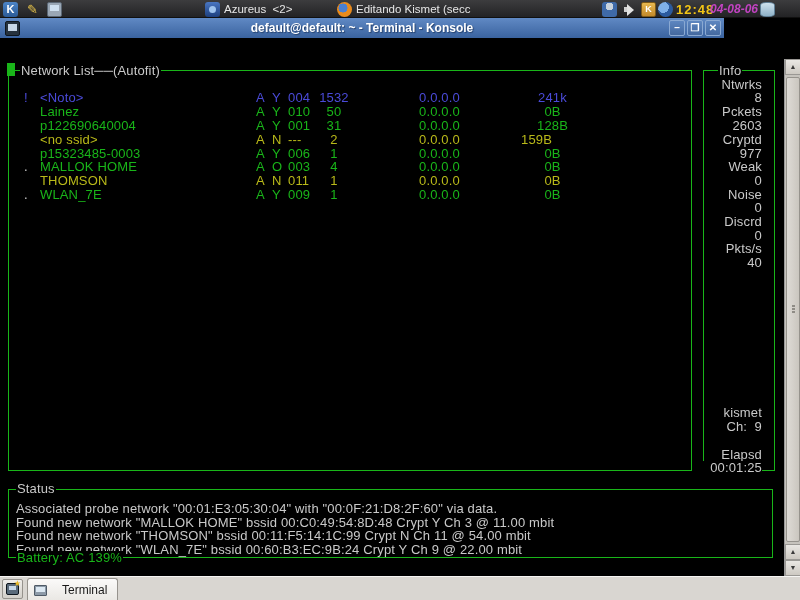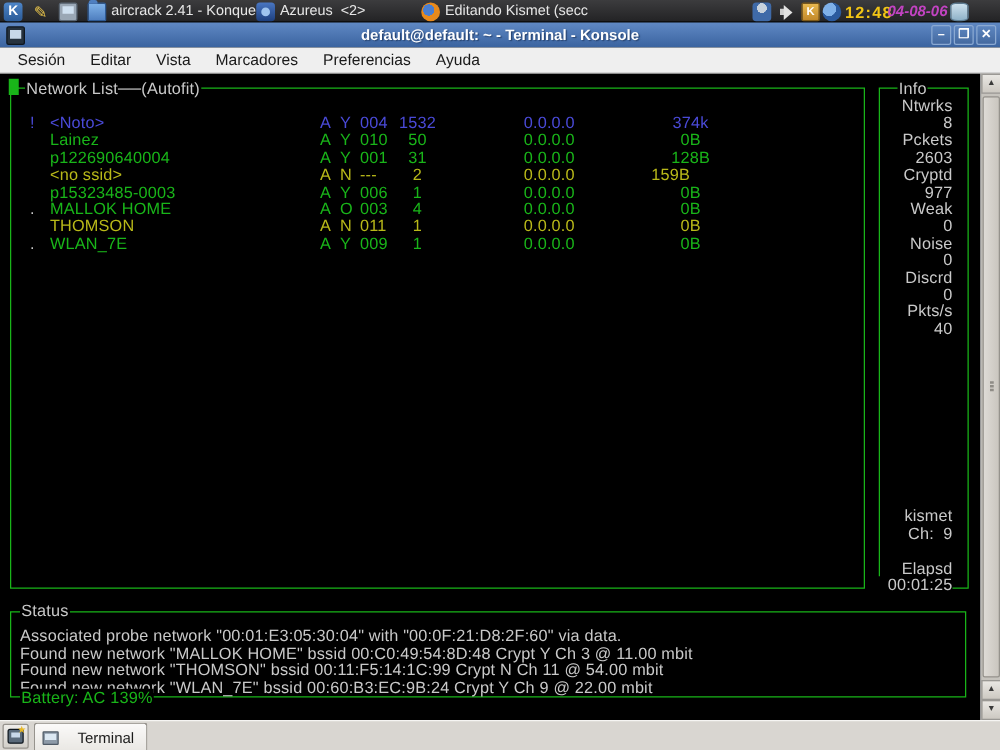--- a/index.html
+++ b/index.html
@@ -34,21 +34,21 @@
   .speaker:after { content:""; position:absolute; left:5px; top:2px; border-left:7px solid #e2e2e2;
     border-top:6px solid transparent; border-bottom:6px solid transparent; }
   .klipperico { background:linear-gradient(#e8b84f,#c2892a); border:1px solid #7e5a18; border-radius:2px;
     color:#fff; font-size:9px; font-weight:bold; text-align:center; line-height:13px; }
   .kdetray { background:radial-gradient(circle at 35% 35%, #7fb0e8 0 40%, #2b5a9e 41% 100%); border-radius:50%; }
   .cylinder { background:linear-gradient(#cfe2ee,#8fb2c8); border:1px solid #5f7f96; border-radius:6px/3px; }
   .clock { font-size:13px; font-weight:bold; color:#f2c516; letter-spacing:1px; }
   .date { font-size:12px; font-weight:bold; font-style:italic; color:#c243c2; }
 
   
-  .titlebar { position:absolute; left:0; top:18px; width:800px; height:20px;
+  .titlebar { position:absolute; left:0; top:18px; width:724px; height:20px;
     background:linear-gradient(#6089c4,#3a639f); display:flex; align-items:center; }
   .tb-icon { margin-left:5px; }
   .tb-title { position:absolute; left:0; right:0; text-align:center; color:#fff;
     font-weight:bold; font-size:12px; text-shadow:1px 1px 1px #26426e; }
   .tb-btns { position:absolute; right:3px; top:2px; display:flex; gap:2px; }
   .tb-btn { width:16px; height:16px; background:linear-gradient(#5d86c0,#44699f);
     border:1px solid #8aa9d2; border-radius:2px; color:#fff; font-size:10px;
     line-height:14px; text-align:center; font-weight:bold; }
   .menubar { position:absolute; left:0; top:38px; width:800px; height:21px;
     background:#efefef; border-bottom:1px solid #b9b9b9; display:flex; align-items:center; padding-left:4px; }
@@ -104,24 +104,20 @@
     <div class="tp-item" style="left:3px">
         <div class="icon16 kmenu">K</div>
       </div>
     <div class="tp-item" style="left:25px">
         <div class="icon16 pencil">✎</div>
       </div>
     <div class="tp-item" style="left:47px">
         <div class="icon16 deskico"></div>
       </div>
 
-    <div class="tp-item" style="left:70px">
-      <div class="icon16 folderico"></div>
-      <span class="tp-label">aircrack 2.41 - Konque</span>
-    </div>
     <div class="tp-item" style="left:205px">
       <div class="icon16 azureusico"></div>
       <span class="tp-label">Azureus  &lt;2&gt;</span>
     </div>
     <div class="tp-item" style="left:337px">
       <div class="icon16 firefoxico"></div>
       <span class="tp-label">Editando Kismet (secc</span>
     </div>
 
     <div class="tp-item" style="left:602px">
@@ -150,46 +146,38 @@
   <div class="titlebar">
     <div class="icon16 termico tb-icon"></div>
     <div class="tb-title">default@default: ~ - Terminal - Konsole</div>
     <div class="tb-btns">
       <div class="tb-btn">–</div>
       <div class="tb-btn">❐</div>
       <div class="tb-btn">✕</div>
     </div>
   </div>
 
-  <div class="menubar">
-    <div class="menu-item">Sesión</div>
-    <div class="menu-item">Editar</div>
-    <div class="menu-item">Vista</div>
-    <div class="menu-item">Marcadores</div>
-    <div class="menu-item">Preferencias</div>
-    <div class="menu-item">Ayuda</div>
-  </div>
 
   <div class="terminal-screen">
 
     <div class="cursor" style="left:7px; top:4px"></div>
 
     <div class="tbox" style="left:8px; top:11px; width:684px; height:401px"></div>
     <div class="boxtitle c-text" style="left:20px; top:5px">Network List──(Autofit)</div>
 
 
     <div class="trow c-blue" style="top:32px">
       <span class="tcell" style="left:24px">!</span>
       <span class="tcell" style="left:40px">&lt;Noto&gt;</span>
       <span class="tcell" style="left:256px">A</span>
       <span class="tcell" style="left:272px">Y</span>
       <span class="tcell" style="left:288px">004</span>
       <span class="tcell num" style="left:306px; width:56px">1532</span>
       <span class="tcell" style="left:419px">0.0.0.0</span>
-      <span class="tcell num" style="left:521px; width:63px">374k</span>
+      <span class="tcell num" style="left:521px; width:63px">241k</span>
     </div>
     <div class="trow c-green" style="top:46px">
       <span class="tcell" style="left:40px">Lainez</span>
       <span class="tcell" style="left:256px">A</span>
       <span class="tcell" style="left:272px">Y</span>
       <span class="tcell" style="left:288px">010</span>
       <span class="tcell num" style="left:306px; width:56px">50</span>
       <span class="tcell" style="left:419px">0.0.0.0</span>
       <span class="tcell num" style="left:521px; width:63px">0B</span>
     </div>

